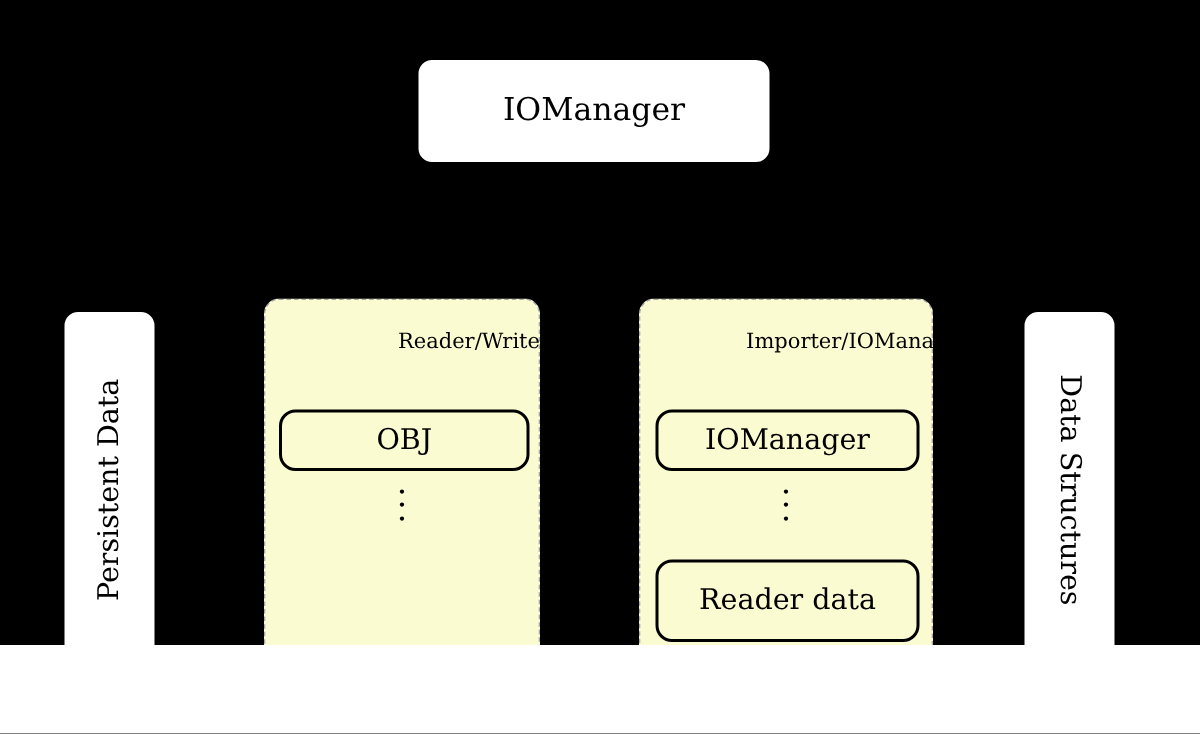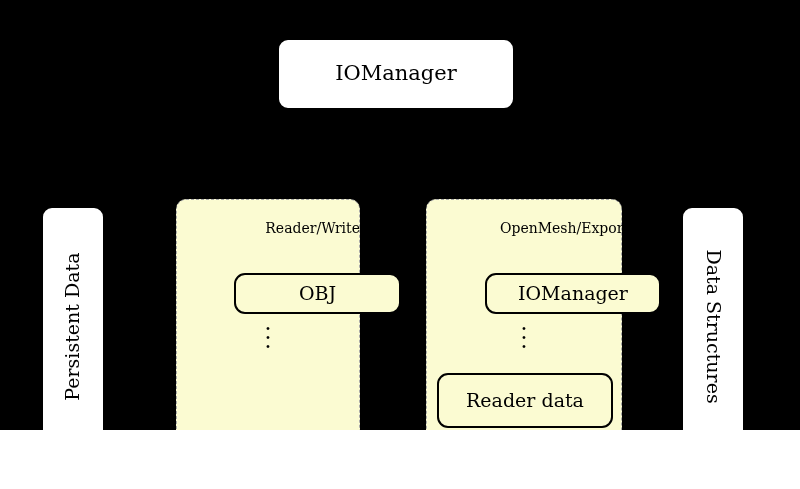--- a/index.html
+++ b/index.html
@@ -78,21 +78,21 @@
     border: 2.6px solid #000000;
     border-radius: 11px;
     background: #fbfbd2;
     display: flex;
     align-items: center;
     justify-content: center;
     text-align: center;
     font-size: 19px;
     line-height: 1.18;
   }
-  .inner-box.top { top: 73px; height: 41px; margin-left: 48px; }
+  .inner-box.top { top: 73px; height: 41px; }
   .inner-box.bottom { top: 173px; height: 55px; }
   #reader-writer-panel .inner-box { left: 9px; width: 167px; }
   #importer-exporter-panel .inner-box { left: 10px; width: 176px; }
 
   .ellipsis {
     position: absolute;
     top: 124px;
     left: 0;
     width: 100%;
     text-align: center;
@@ -158,21 +158,21 @@
 
     <div class="ellipsis">
       <span>·</span>
       <span>·</span>
       <span>·</span>
     </div>
 
   </div>
 
   <div class="panel" id="importer-exporter-panel">
-    <div class="panel-title">OpenMesh/Exporter</div>
+    <div class="panel-title">Importer/IOManager</div>
 
     <div class="inner-box top">
       <span>IOManager</span>
     </div>
 
     <div class="ellipsis">
       <span>·</span>
       <span>·</span>
       <span>·</span>
     </div>

